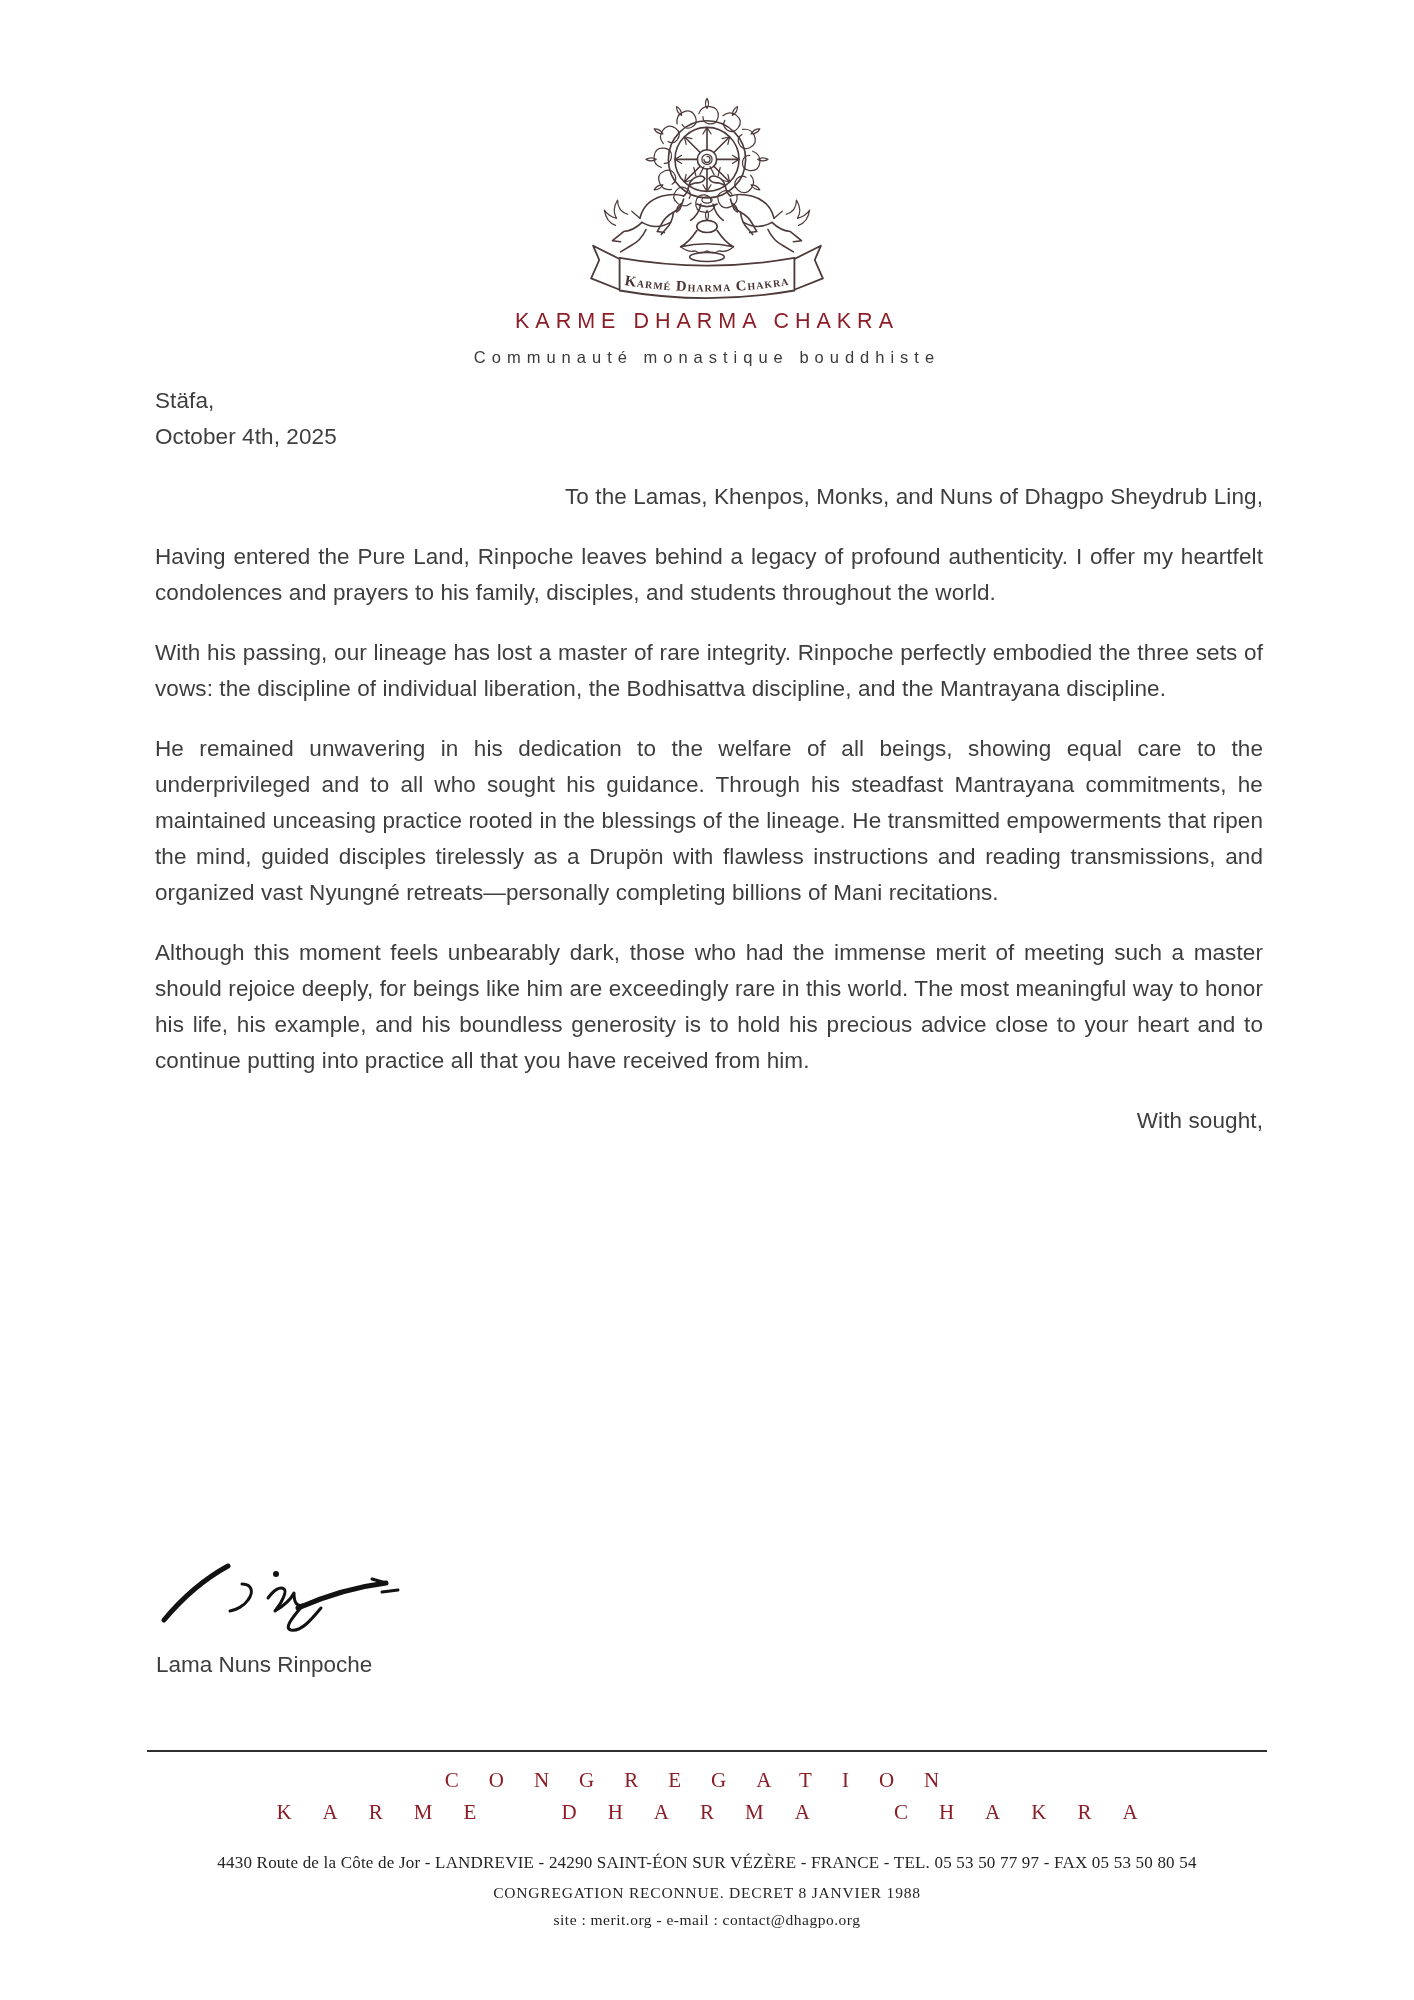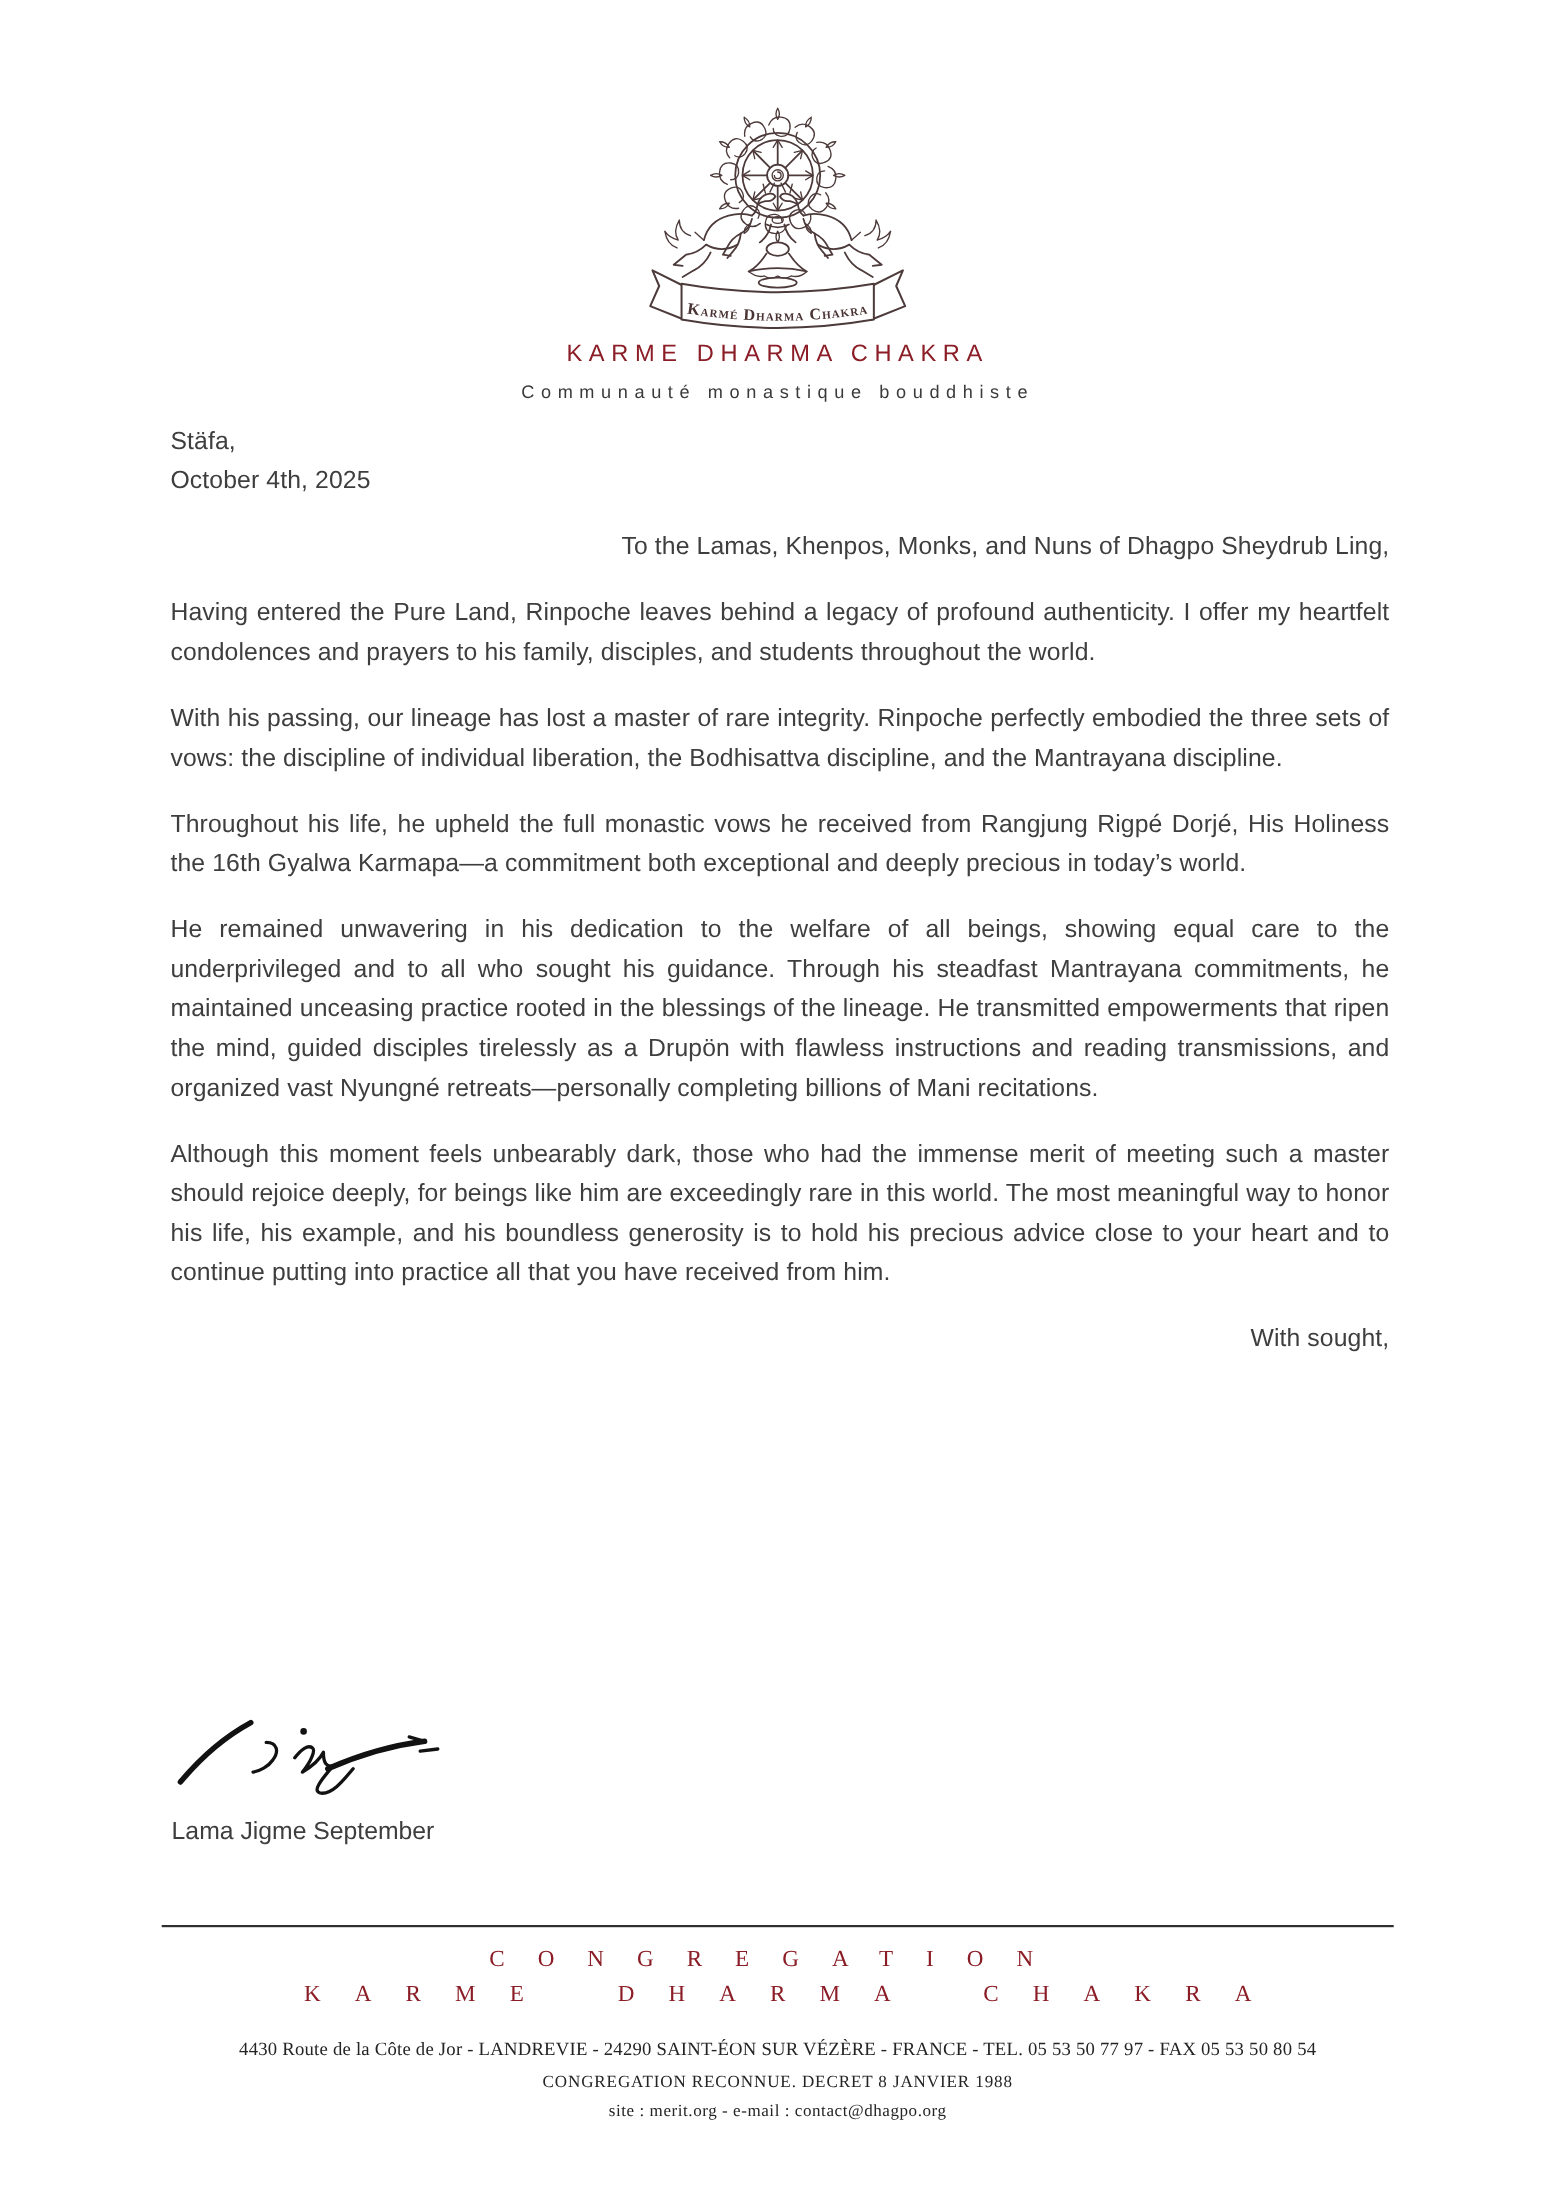--- a/index.html
+++ b/index.html
@@ -156,38 +156,37 @@
   <div class="letter-body">
     <div class="dateline">
       <div>Stäfa,</div>
       <div>October 4th, 2025</div>
     </div>
 
     <p class="no-justify">To the Lamas, Khenpos, Monks, and Nuns of Dhagpo Sheydrub Ling,</p>
 
     <p>Having entered the Pure Land, Rinpoche leaves behind a legacy of profound authenticity. I offer my heartfelt condolences and prayers to his family, disciples, and students throughout the world.</p>
     <p>With his passing, our lineage has lost a master of rare integrity. Rinpoche perfectly embodied the three sets of vows: the discipline of individual liberation, the Bodhisattva discipline, and the Mantrayana discipline.</p>
-    <p>Throughout his life, he upheld the full monastic vows he received from Rangjung Rigpé Dorjé, His Holiness the 16th Gyalwa Karmapa—a commitment both exceptional and deeply precious in today’s world.</p>
     <p>He remained unwavering in his dedication to the welfare of all beings, showing equal care to the underprivileged and to all who sought his guidance. Through his steadfast Mantrayana commitments, he maintained unceasing practice rooted in the blessings of the lineage. He transmitted empowerments that ripen the mind, guided disciples tirelessly as a Drupön with flawless instructions and reading transmissions, and organized vast Nyungné retreats—personally completing billions of Mani recitations.</p>
     <p>Although this moment feels unbearably dark, those who had the immense merit of meeting such a master should rejoice deeply, for beings like him are exceedingly rare in this world. The most meaningful way to honor his life, his example, and his boundless generosity is to hold his precious advice close to your heart and to continue putting into practice all that you have received from him.</p>
 
     <p class="no-justify">With sought,</p>
   </div>
 
   <div class="signature-block">
     <svg class="sig-svg" width="250" height="100" viewBox="0 0 250 100">
       <path class="sig-stroke" stroke-width="5" d="M8,82 C28,58 50,40 72,28"></path>
       <path class="sig-stroke" stroke-width="3" d="M86,46 c10,0 12,8 6,16 c-4,6 -12,10 -18,11"></path>
       <circle cx="120" cy="36" r="3" fill="#121212"></circle>
       <path class="sig-stroke" stroke-width="3" d="M112,60 c6,-8 12,-12 16,-9 c3,2 -1,12 -9,22 c10,-6 16,-12 19,-18 c0,10 3,14 9,12 c-9,11 -20,23 -12,25 c10,2 20,-10 30,-22"></path>
       <path class="sig-stroke" stroke-width="5" d="M142,70 C176,55 206,48 230,45"></path>
       <path class="sig-stroke" stroke-width="3" d="M230,45 l-14,-4"></path>
       <path class="sig-stroke" stroke-width="3" d="M226,54 l16,-2"></path>
     </svg>
-    <div class="sig-name">Lama Jigme September</div>
+    <div class="sig-name">Lama Nuns Rinpoche</div>
   </div>
 
   <div class="footer">
     <div class="footer-rule"></div>
     <div class="cong-line1">CONGREGATION</div>
     <div class="cong-line2">KARME DHARMA CHAKRA</div>
     <div class="footer-address">4430 Route de la Côte de Jor - LANDREVIE - 24290 SAINT-ÉON SUR VÉZÈRE - FRANCE - TEL. 05 53 50 77 97 -  FAX  05 53 50 80 54</div>
     <div class="footer-recognition">CONGREGATION RECONNUE. DECRET 8 JANVIER 1988</div>
     <div class="footer-contact">site : merit.org - e-mail : contact@dhagpo.org</div>
   </div>

